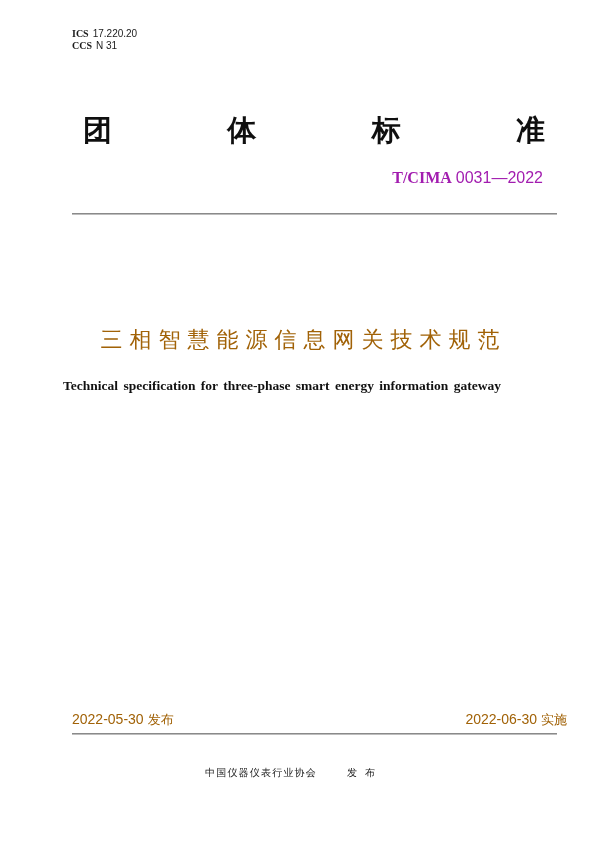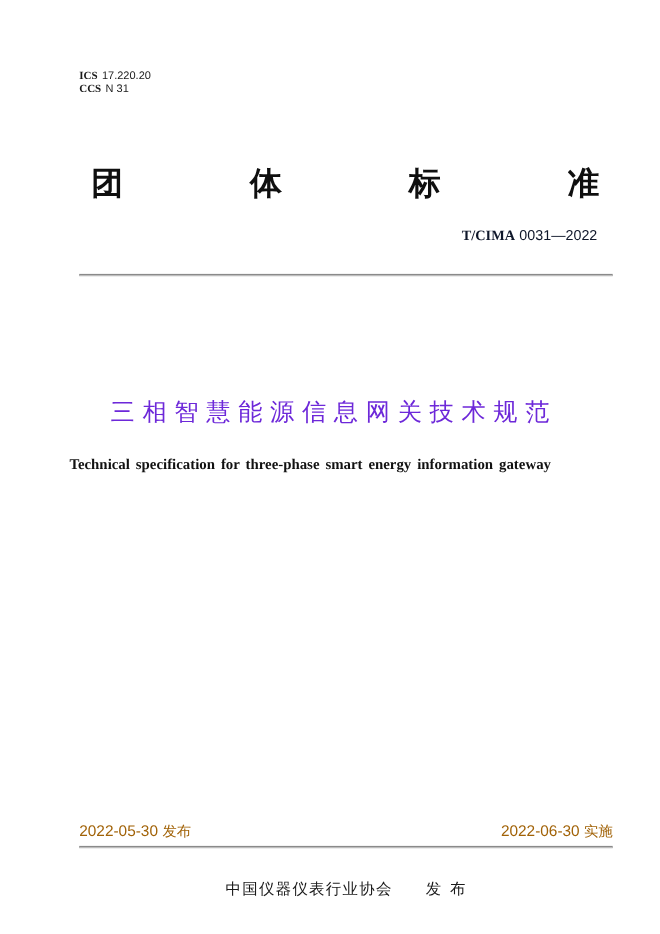--- a/index.html
+++ b/index.html
@@ -8,21 +8,21 @@
       background: #ffffff;
     }
     body {
       width: 600px;
       height: 849px;
       position: relative;
       overflow: hidden;
       color: #111111;
       font-family: "DejaVu Sans", "Liberation Sans", sans-serif;
     }
-    .abs { position: absolute; margin-top: 36px; }
+    .abs { position: absolute; }
 
     .class-codes {
       left: 72px;
       top: 28px;
       font-family: "Liberation Serif", "DejaVu Serif", serif;
       font-size: 10px;
       line-height: 12px;
       color: #1a1a1a;
     }
     .class-codes .row { white-space: nowrap; }
@@ -43,24 +43,24 @@
       font-family: "DejaVu Sans", sans-serif;
       font-weight: bold;
       font-size: 29px;
       line-height: 36px;
       color: #0f0f0f;
     }
 
     .std-number {
       right: 57px;
       top: 169px;
-      font-size: 13px;
+      font-size: 16px;
       line-height: 18px;
       white-space: nowrap;
-      color: #0f172a;
+      color: #a21caf;
     }
     .std-number .prefix {
       font-family: "Liberation Serif", "DejaVu Serif", serif;
       font-weight: bold;
     }
     .std-number .num {
       font-family: "Liberation Sans", sans-serif;
       margin-left: 4px;
     }
 
@@ -78,21 +78,21 @@
       left: 0;
       width: 600px;
       top: 326px;
       text-align: center;
       font-family: "DejaVu Sans", sans-serif;
       font-size: 22px;
       line-height: 28px;
       letter-spacing: 7px;
       padding-left: 7px;
       box-sizing: border-box;
-      color: #6d28d9;
+      color: #a16207;
     }
 
     .title-en {
       left: 0;
       width: 564px;
       top: 377px;
       text-align: center;
       font-family: "Liberation Serif", "DejaVu Serif", serif;
       font-weight: bold;
       font-size: 13.5px;
@@ -103,29 +103,29 @@
 
     .date {
       top: 710px;
       font-family: "Liberation Sans", "DejaVu Sans", sans-serif;
       font-size: 14px;
       line-height: 18px;
       white-space: nowrap;
       color: #a16207;
     }
     .date-issue { left: 72px; }
-    .date-impl { right: 43px; text-align: center; }
+    .date-impl { right: 33px; text-align: center; }
     .date .lbl { margin-left: 4px; font-family: "DejaVu Sans", sans-serif; font-size: 13px; }
 
     .issuer-block {
       left: 205px;
       top: 763px;
       white-space: nowrap;
       font-family: "DejaVu Sans", sans-serif;
-      font-size: 14px;
+      font-size: 10px;
       line-height: 20px;
       color: #1a1a1a;
     }
     .issuer-block .org { letter-spacing: 1.2px; }
     .issuer-block .act { margin-left: 30px; letter-spacing: 8px; }
   </style>
 </head>
 <body>
 
 <div class="abs class-codes">

